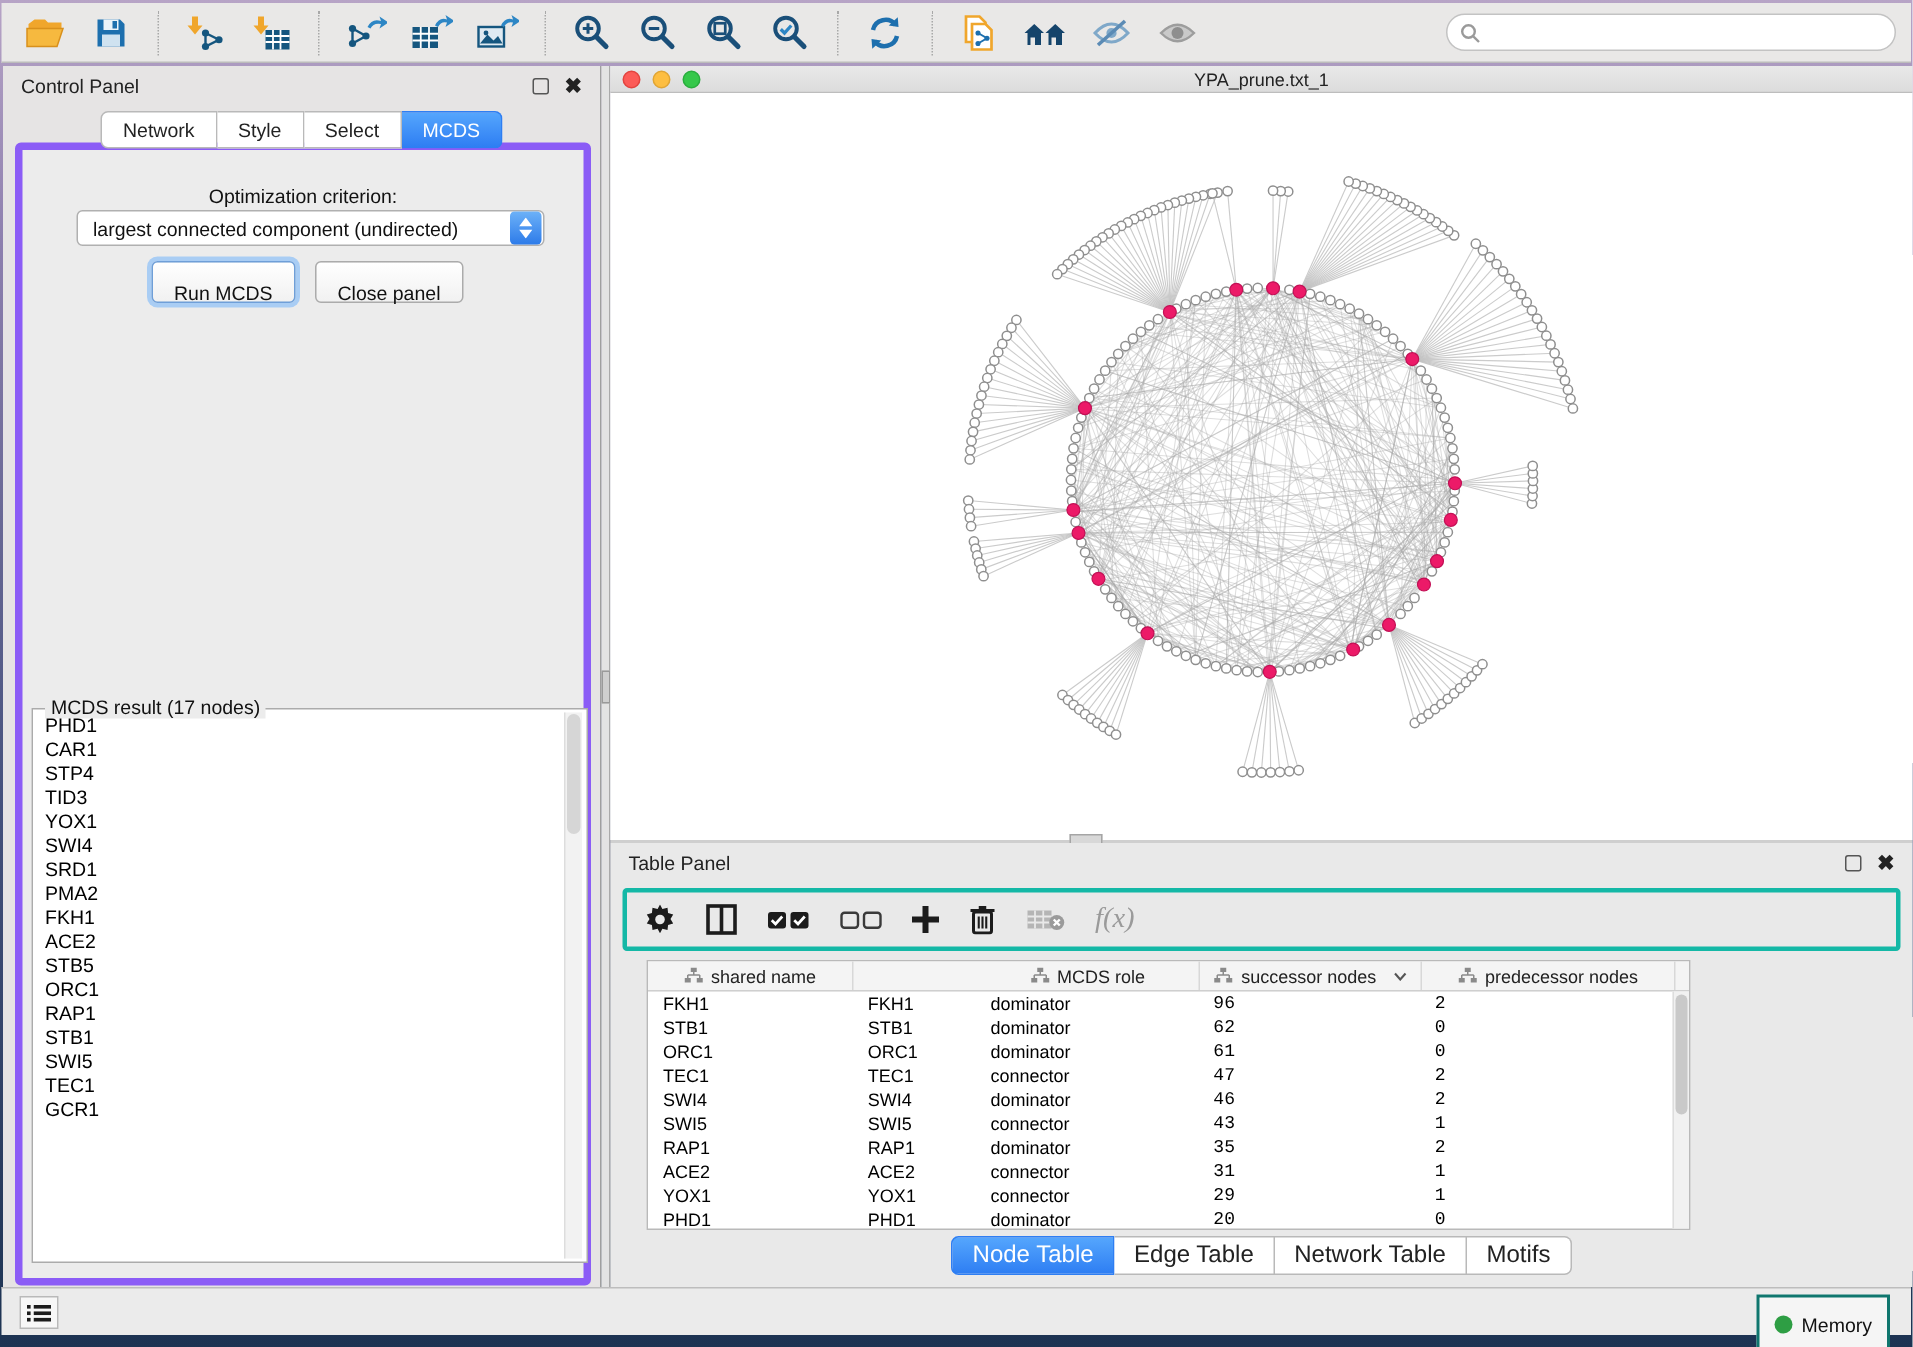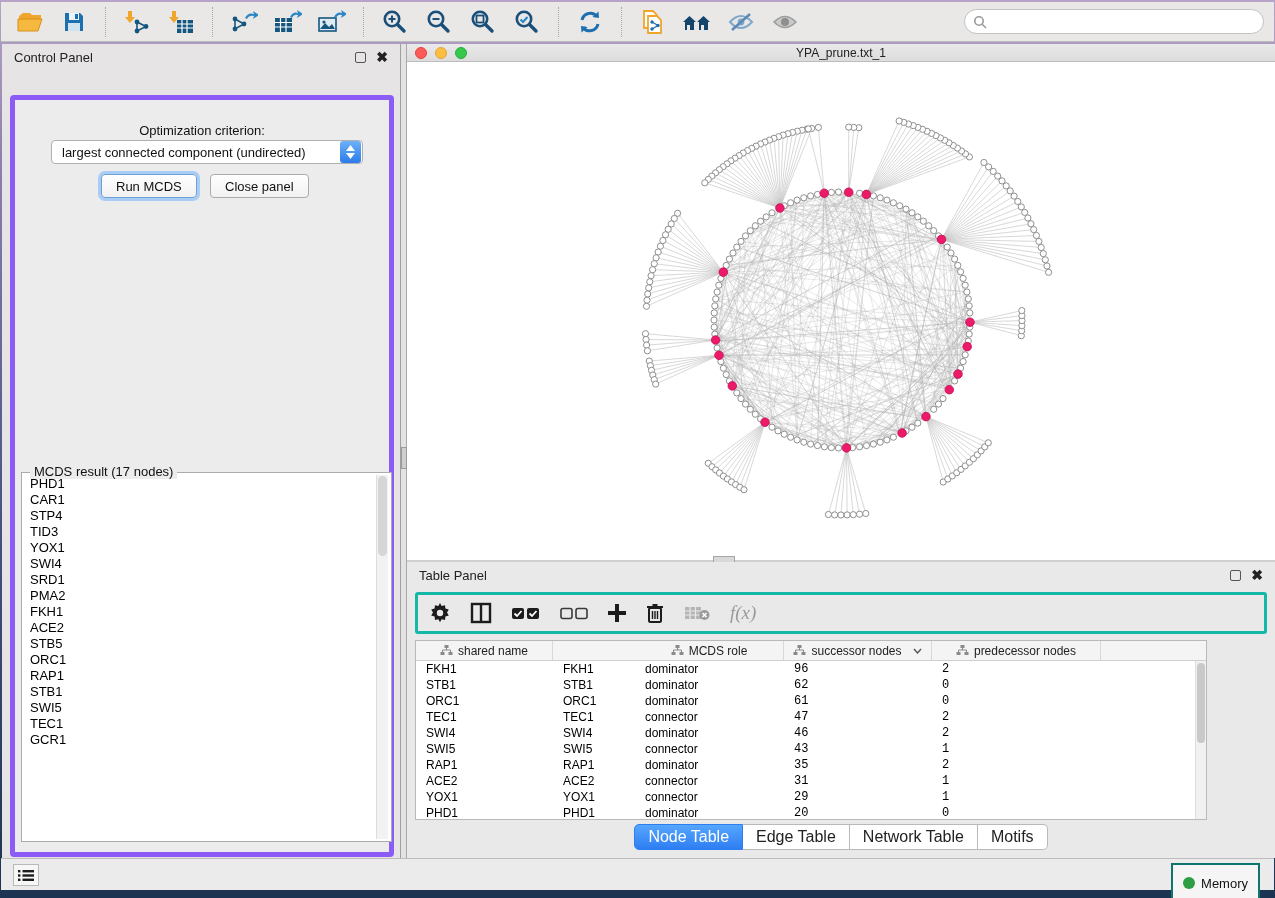--- a/index.html
+++ b/index.html
@@ -35,21 +35,21 @@
   .tab.active { background:linear-gradient(#55a6fd,#2e7ef3); color:#fff; border-color:#2e7ef3; }
   .cp-inner { position:absolute; left:8px; top:51px; width:384px; height:762px; background:#ececec;
               border:5px solid #8b5cf6; border-radius:4px; }
   .opt-label { position:absolute; left:0; top:23px; width:100%; text-align:center; font-size:13px; color:#111; }
   .dropdown { position:absolute; left:36px; top:40px; width:312px; height:24px; background:#fff; border:1px solid #b0b0b0;
               border-radius:4px; display:flex; align-items:center; }
   .dropdown .dd-text { flex:1; padding-left:10px; font-size:13px; }
   .dd-stepper { width:21px; height:22px; border-radius:3px; background:linear-gradient(#6cb1f8,#2d7be9);
                 display:flex; flex-direction:column; align-items:center; justify-content:center; gap:2px; margin-right:1px;}
   .btn { background:linear-gradient(#ffffff,#f1f1f1); border:1px solid #ababab; border-radius:4px;
-         font-size:13px; padding:3px 14px; color:#111; font-family:"Liberation Sans",sans-serif; }
+         font-size:13px; padding:13px 14px; color:#111; font-family:"Liberation Sans",sans-serif; }
   .btn.focus-ring { box-shadow:0 0 0 3px #a9cdf4; border-color:#6f9fd8; }
   .run-btn { position:absolute; left:86px; top:74px; height:24px; }
   .closep-btn { position:absolute; left:195px; top:74px; height:24px; }
   .groupbox { position:absolute; left:6px; top:372px; width:371px; height:370px; border:1px solid #ababab; background:#fff; }
   .groupbox-label { position:absolute; left:8px; top:-9px; background:#ececec; padding:0 4px; font-size:13px; color:#111; }
   .mcds-list { position:absolute; left:1px; top:3px; width:352px; height:362px; overflow:hidden; }
   .mcds-list div { font-size:13px; line-height:16px; padding-left:7px; color:#000; }
   .list-scroll { position:absolute; right:3px; top:2px; width:12px; height:364px; background:#f2f2f2; border-left:1px solid #ddd; }
   .list-scroll .thumb { position:absolute; top:1px; left:1px; width:9px; height:80px; background:#d6d6d6; border-radius:5px; }
 
@@ -72,21 +72,21 @@
   
   .hsplit { left:407px; top:560px; width:868px; height:2px; background:#cfcfcf; }
   .hsplit .grip { position:absolute; left:306px; top:-4px; width:22px; height:8px; background:#d8d8d8; border:1px solid #a5a5a5; }
 
   
   .table-panel { left:407px; top:562px; width:868px; height:296px; background:#e9e9e9; }
   .tp-toolbar { position:absolute; left:8px; top:30px; width:852px; height:42px; background:#e9e9e9;
                 border:3px solid #14b8a6; border-radius:3px; display:flex; align-items:center; padding:0 12px; gap:20px; }
   .tp-icon { display:flex; align-items:center; justify-content:center; }
   .fx { font-family:"Liberation Serif", serif; font-style:italic; font-size:19px; color:#9a9a9a; }
-  .tp-table { position:absolute; left:8px; top:78px; width:792px; height:180px; background:#fff; border:1px solid #b9b9b9; }
+  .tp-table { position:absolute; left:24px; top:78px; width:696px; height:180px; background:#fff; border:1px solid #b9b9b9; }
   .t-header { display:flex; height:20px; background:#f4f4f4; border-bottom:1px solid #cfcfcf; }
   .t-hcell { display:flex; align-items:center; justify-content:center; gap:5px; font-size:12px; color:#222;
              border-right:1px solid #d8d8d8; overflow:hidden; white-space:nowrap; }
   .t-rows { position:absolute; left:0; top:20px; right:11px; bottom:0; overflow:hidden; }
   .t-row { display:flex; height:16px; }
   .t-cell { font-size:12px; line-height:16px; padding-left:10px; color:#000; overflow:hidden; white-space:nowrap; }
   .t-cell.num { text-align:left; padding-right:14px;font-family:Liberation Mono, monospace; }
   .t-scroll { position:absolute; right:0; top:20px; width:11px; bottom:0; background:#f1f1f1; border-left:1px solid #ddd; }
   .t-scroll .thumb { position:absolute; left:1px; top:2px; width:8px; height:80px; background:#c9c9c9; border-radius:4px; }
   .tp-tabs { position:absolute; left:0; bottom:8px; width:100%; display:flex; justify-content:center; }
@@ -285,20 +285,26 @@
 
 <div class="abs control-panel">
   <div class="panel-titlebar">
     <span>Control Panel</span>
     <span class="flex"></span>
     <span class="wctl">
       <span class="float-box"></span>
       <span class="close-x">✖</span>
     </span>
   </div>
+  <div class="tabs-row">
+      <span class="tab">Network</span>
+      <span class="tab">Style</span>
+      <span class="tab">Select</span>
+      <span class="tab active">MCDS</span>
+    </div>
   <div class="cp-inner">
     <div class="opt-label">Optimization criterion:</div>
     <div class="dropdown">
       <span class="dd-text">largest connected component (undirected)</span>
       <span class="dd-stepper">
         <svg width="9" height="6" viewBox="0 0 9 6">
             <path d="M4.5 0 L9 6 H0z" fill="#fff"></path>
           </svg>
         <svg width="9" height="6" viewBox="0 0 9 6">
             <path d="M4.5 6 L0 0 H9z" fill="#fff"></path>

